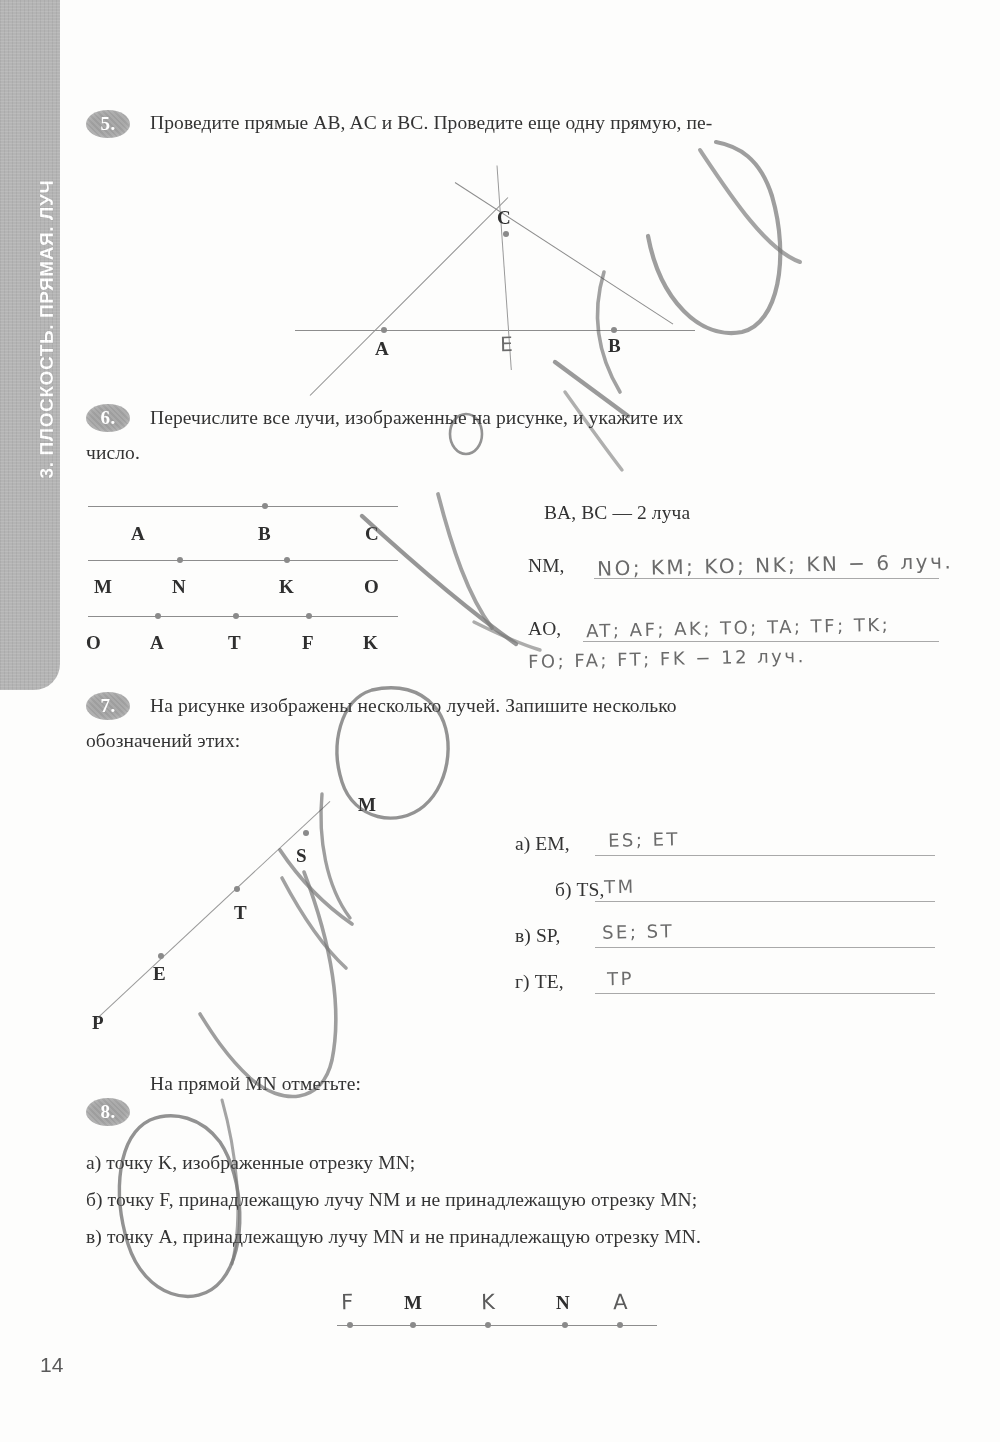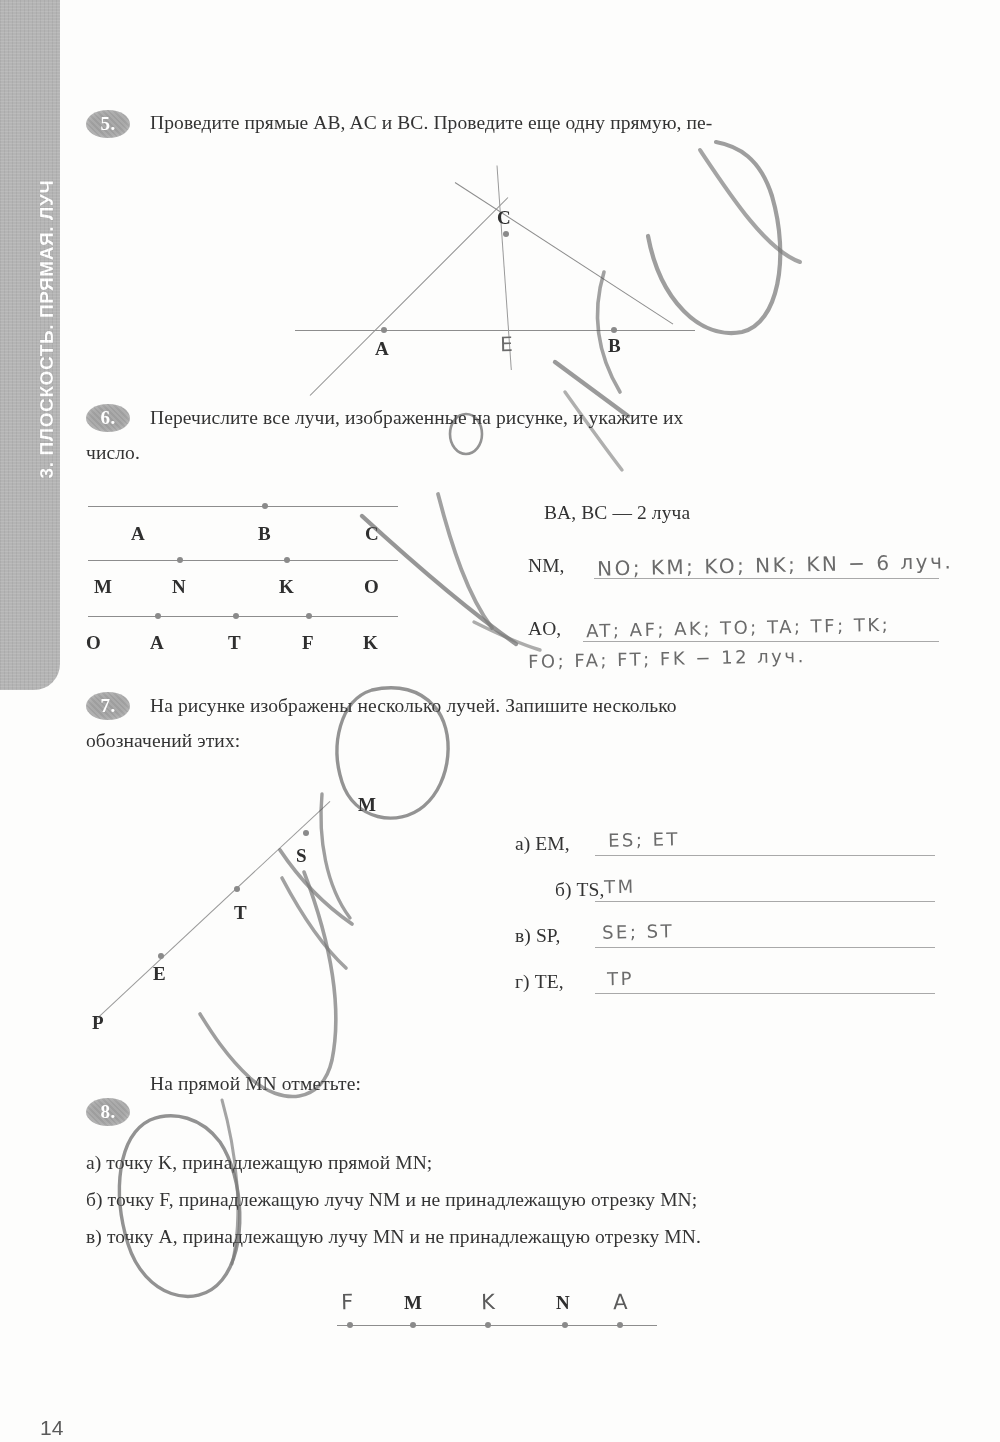--- a/index.html
+++ b/index.html
@@ -80,21 +80,21 @@
   .hand.lg{font-size:20px;}
   .hand.dark{color:#5b5b5b;}
 
   .ansline{position:absolute;height:1px;background:#a9a9a9;}
 
   
   #scribbles{position:absolute;left:0;top:0;width:1000px;height:1442px;pointer-events:none;}
 
   
   #pagenum{
-    position:absolute;left:40px;top:1416px;
+    position:absolute;left:40px;top:1353px;
     font-family:"Liberation Sans", sans-serif;
     font-size:21px;color:#5a5a5a;
   }
 </style>
 </head>
 <body>
 
 <div class="page">
 
   <div id="sidebar">
@@ -198,21 +198,21 @@
     <div class="ansline" style="left:595px;top:947px;width:340px;"></div>
     <div class="hand" style="left:602px;top:921px;">SE; ST</div>
 
     <div class="ptext" style="left:515px;top:967px;">г) TE,</div>
     <div class="ansline" style="left:595px;top:993px;width:340px;"></div>
     <div class="hand" style="left:607px;top:968px;">TP</div>
   </div>
 
   <div class="tasknum" style="left:86px;top:1098px;">8.</div>
   <div class="ptext" style="left:150px;top:1069px;">На прямой MN отметьте:</div>
-  <div class="ptext" style="left:86px;top:1148px;">а) точку K, принадлежащую прямой MN;</div>
+  <div class="ptext" style="left:86px;top:1148px;">а) точку K, изображенные отрезку MN;</div>
   <div class="ptext" style="left:86px;top:1222px;">в) точку A, принадлежащую лучу MN и не принадлежащую отрезку MN.</div>
   <div class="ptext" style="left:86px;top:1185px;">б) точку F, принадлежащую лучу NM и не принадлежащую отрезку MN;</div>
 
   <div>
     <div class="gline" style="left:337px;top:1325px;width:320px;"></div>
     <div class="gdot" style="left:347px;top:1322px;"></div>
     <div class="gdot" style="left:410px;top:1322px;"></div>
     <div class="gdot" style="left:485px;top:1322px;"></div>
     <div class="gdot" style="left:562px;top:1322px;"></div>
     <div class="gdot" style="left:617px;top:1322px;"></div>

